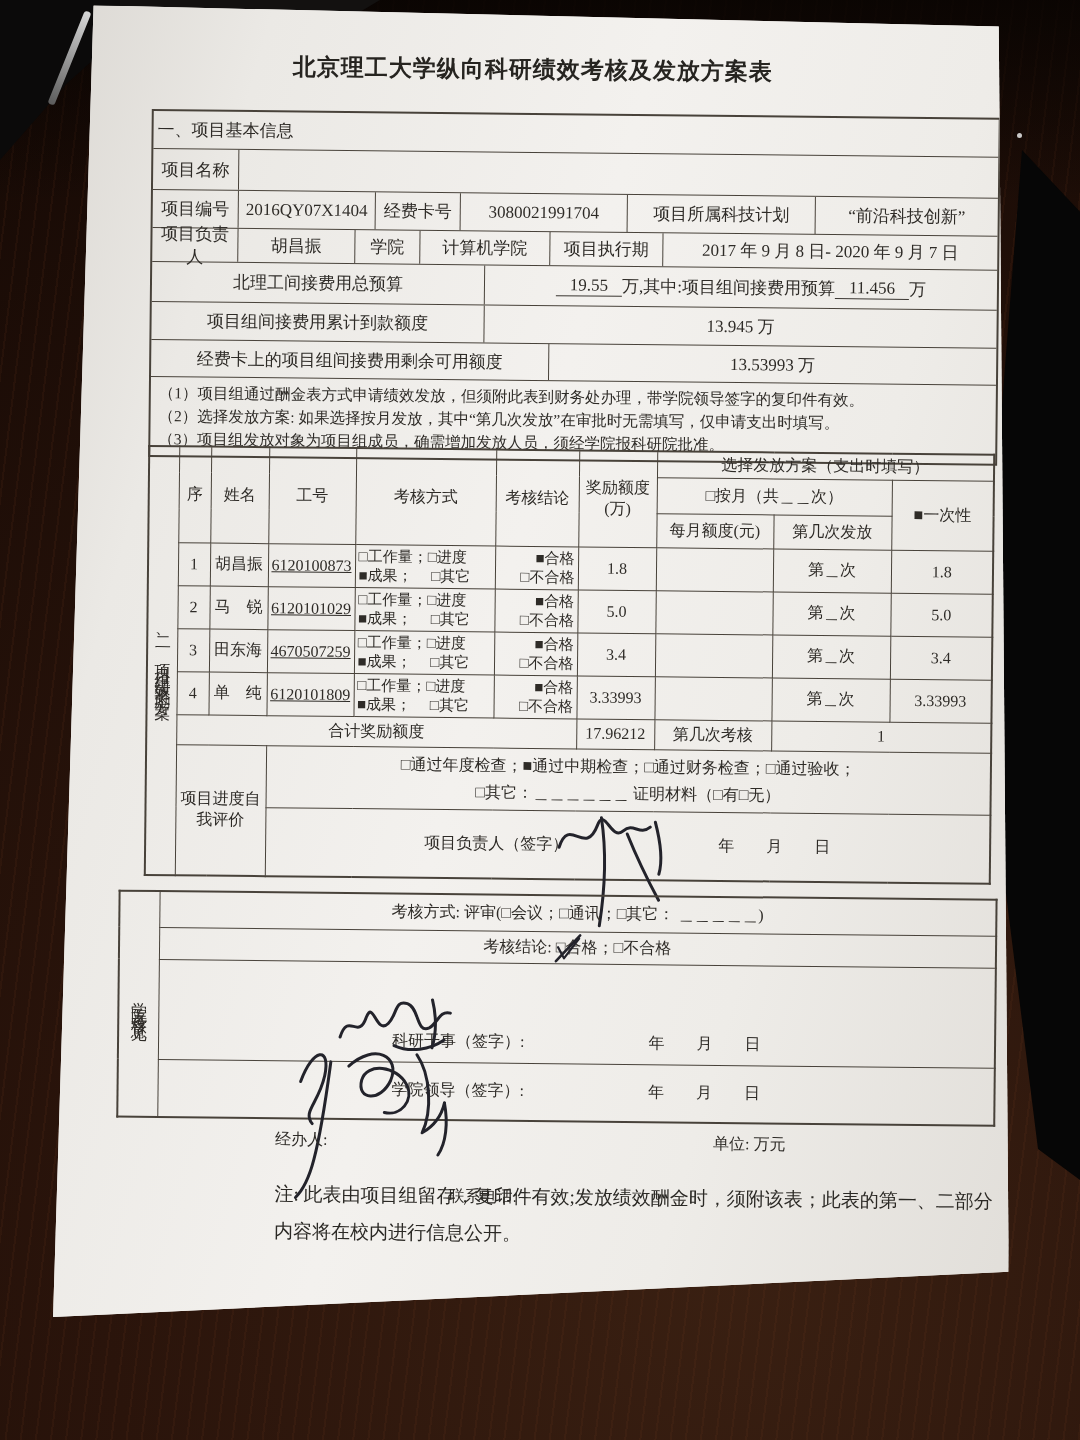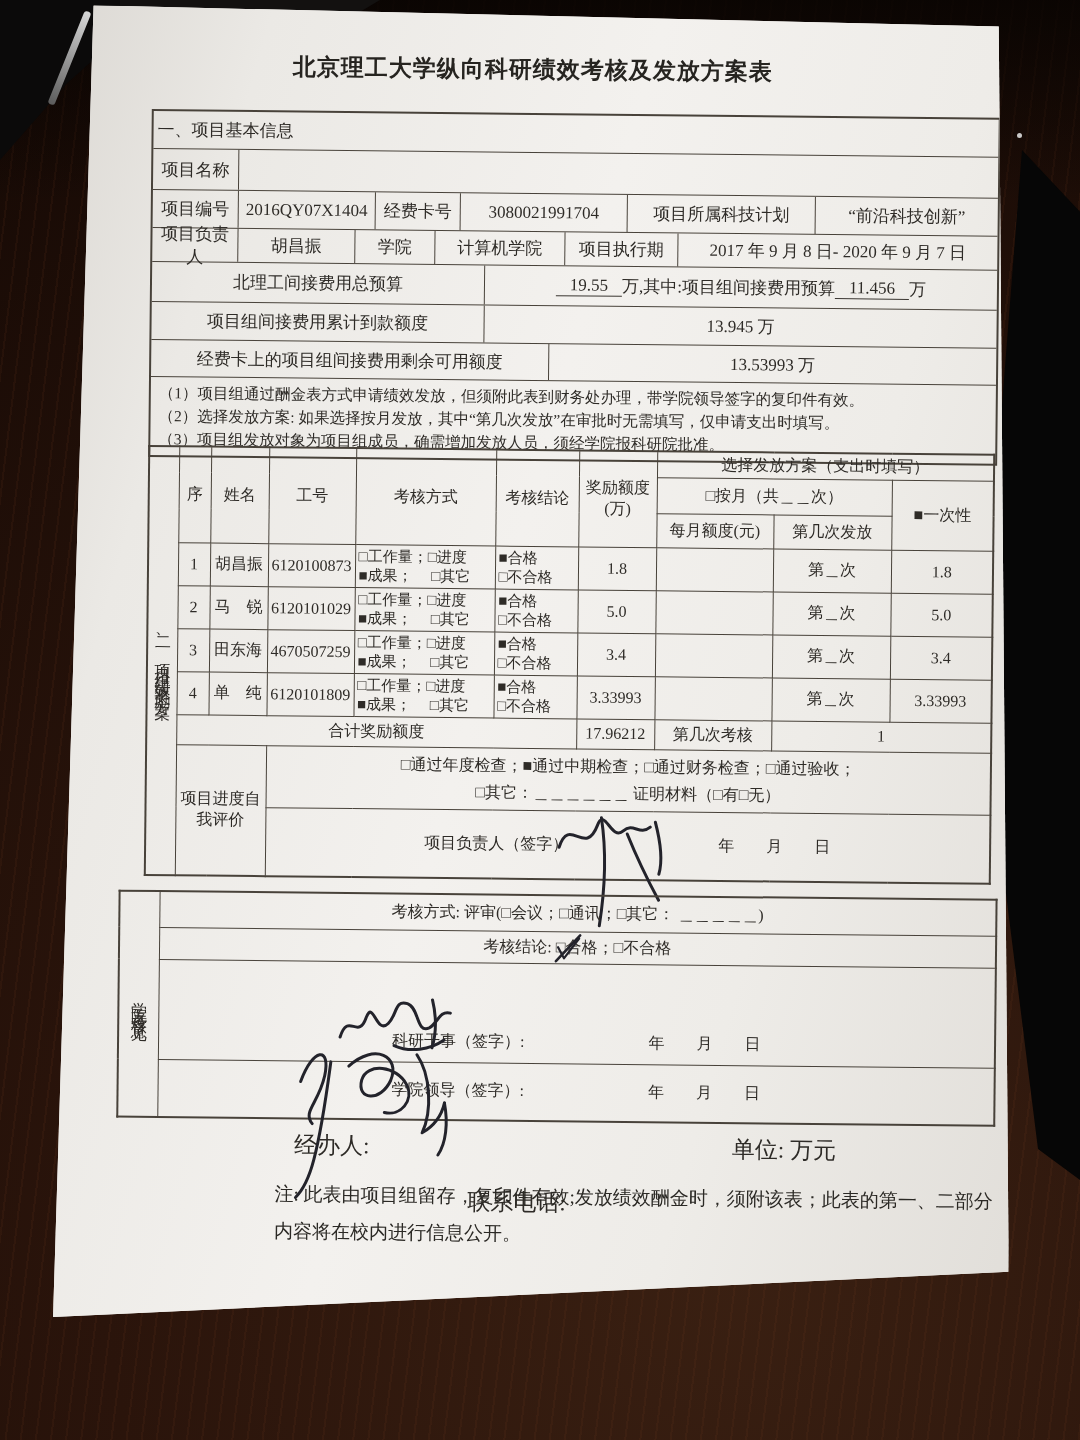--- a/index.html
+++ b/index.html
@@ -44,35 +44,35 @@
   .t1{position:absolute;left:88px;top:103px;width:845px;background:transparent;}
   .notes{display:block;padding:4px 8px 5px 8px;font-size:15.5px;line-height:23px;text-align:left;}
 
   table.ft{border-collapse:collapse;table-layout:fixed;background:transparent;}
   table.ft td{border:1.5px solid #48423a;font-size:16px;text-align:center;vertical-align:middle;
     padding:0 3px;box-sizing:border-box;}
   .t2{position:absolute;left:88px;top:439px;width:845px;border:2px solid #48423a;}
   .t3{position:absolute;left:63px;top:884px;width:877px;border:2px solid #48423a;}
   .vside{writing-mode:vertical-rl;text-orientation:upright;letter-spacing:5px;font-size:16.5px;padding:6px 0;}
   .two-line span{display:block;line-height:19px;font-size:15px;text-align:left;}
-  .ckcell span{display:block;line-height:19px;font-size:15px;text-align:left;}
+  .ckcell span{display:block;line-height:19px;font-size:15px;text-align:right;}
   .num{font-size:17px;}
-  .idnum{word-break:break-all;font-size:16px;line-height:19px;}
+  .idnum{word-break:break-all;font-size:16px;line-height:19px;text-decoration:underline;}
   .u{display:inline-block;border-bottom:1.5px solid #3a3631;padding:0 14px;font-size:17px;}
   .evals{text-align:left;padding:4px 2px 4px 18px;font-size:16.5px;line-height:27px;}
   .sigrow{position:relative;text-align:left;padding-left:150px;font-size:17.5px;}
   .gap{display:inline-block;width:150px;}
   .gap2{display:inline-block;width:120px;}
   .s3line{text-align:left;padding-left:12px;font-size:17.5px;}
   .sigline{position:relative;}
   .tickbox{position:relative;display:inline-block;}
   .tickbox svg{position:absolute;left:-4px;top:-7px;overflow:visible;}
   .sig{position:absolute;overflow:visible;pointer-events:none;}
   .sig path{fill:none;stroke:#23232b;stroke-width:3;stroke-linecap:round;stroke-linejoin:round;}
-  .footer-line{position:absolute;font-size:23px;color:#2e2b27;margin-left:19px;}
+  .footer-line{position:absolute;font-size:16px;color:#2e2b27;}
   .note-par{position:absolute;left:222px;top:1168px;width:720px;font-size:19px;line-height:37px;color:#2b2925;}
 </style>
 </head>
 <body>
 
 <div class="scene">
   <div class="obj-a"></div>
   <div class="obj-edge"></div>
   <div class="obj-b"></div>
   <div class="strip"></div>
@@ -93,21 +93,21 @@
         <div class="cell" style="width:85px">项目编号</div>
         <div class="cell num" style="width:137px">2016QY07X1404</div>
         <div class="cell" style="width:85px">经费卡号</div>
         <div class="cell num" style="width:167px">3080021991704</div>
         <div class="cell" style="width:188px">项目所属科技计划</div>
         <div class="cell" style="flex:1">“前沿科技创新”</div>
       </div>
       <div class="row" style="height:34px">
         <div class="cell" style="width:85px">项目负责人</div>
         <div class="cell" style="width:117px">胡昌振</div>
-        <div class="cell" style="width:80px">学院</div>
+        <div class="cell" style="width:65px">学院</div>
         <div class="cell" style="width:130px">计算机学院</div>
         <div class="cell" style="width:113px">项目执行期</div>
         <div class="cell num" style="flex:1">2017 年 9 月 8 日- 2020 年 9 月 7 日</div>
       </div>
       <div class="row" style="height:40px">
         <div class="cell" style="width:332px">北理工间接费用总预算</div>
         <div class="cell" style="flex:1">
           <span class="u">19.55</span>
           <span>万,其中:项目组间接费用预算</span>
           <span class="u">11.456</span>

